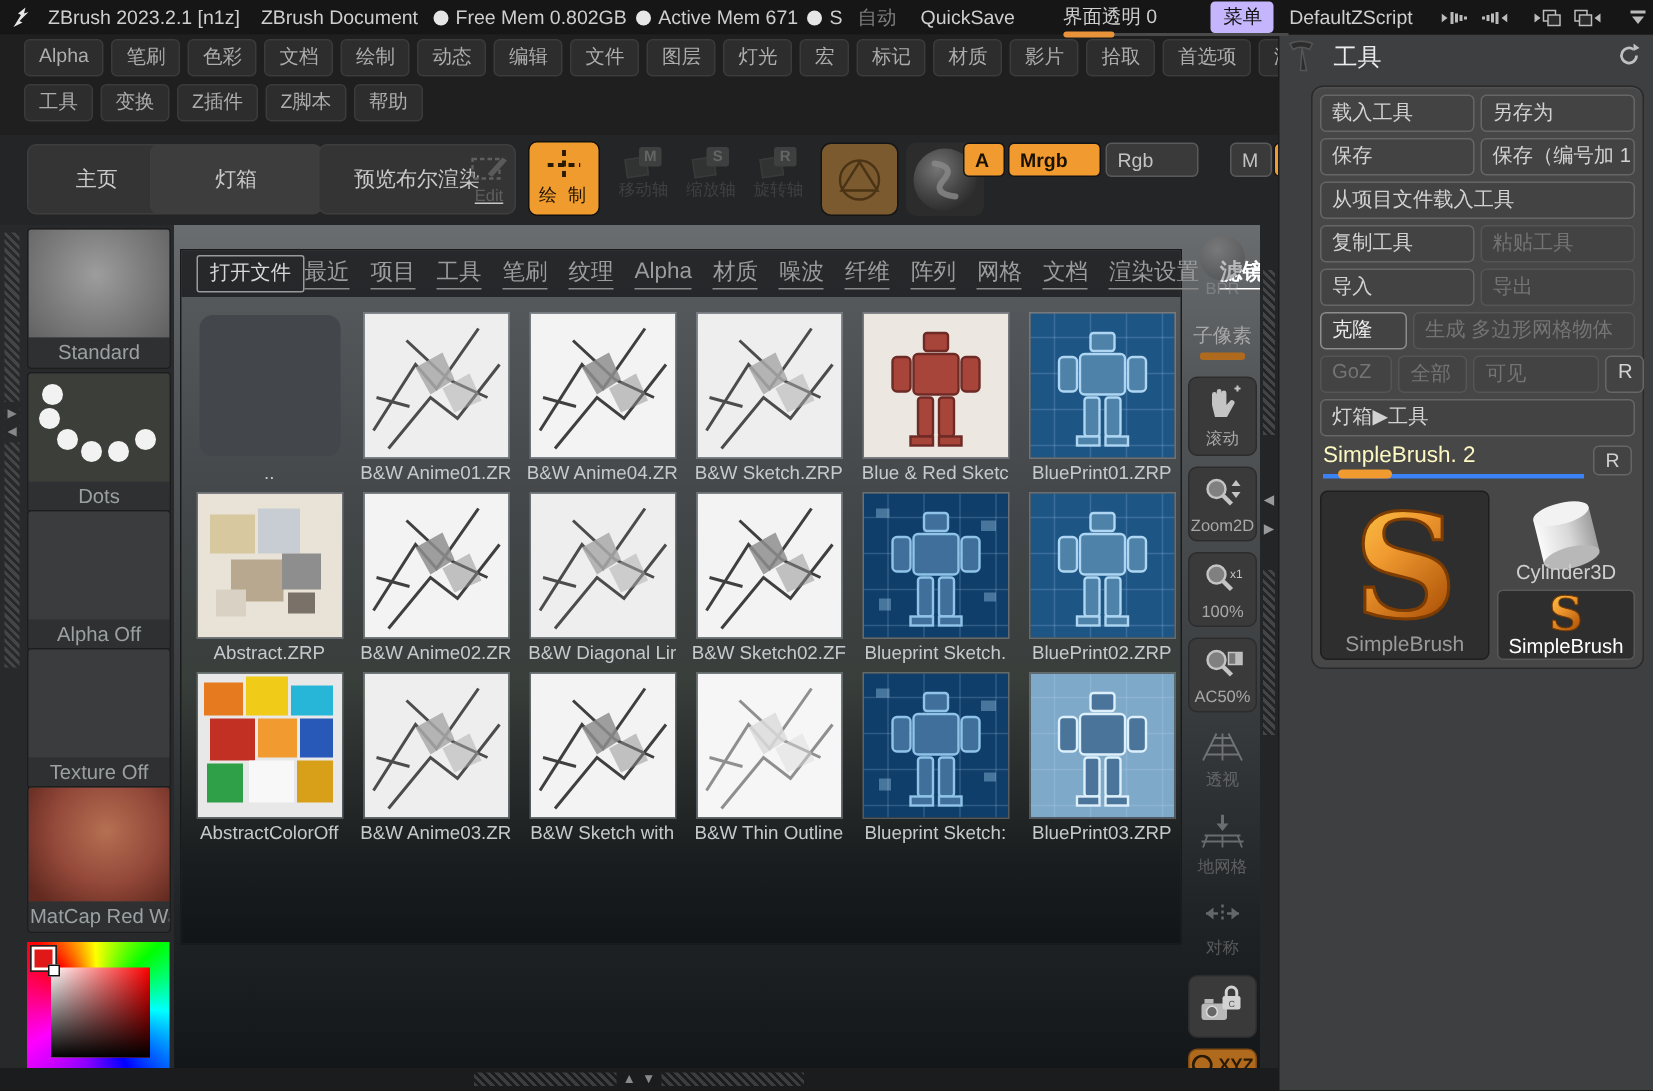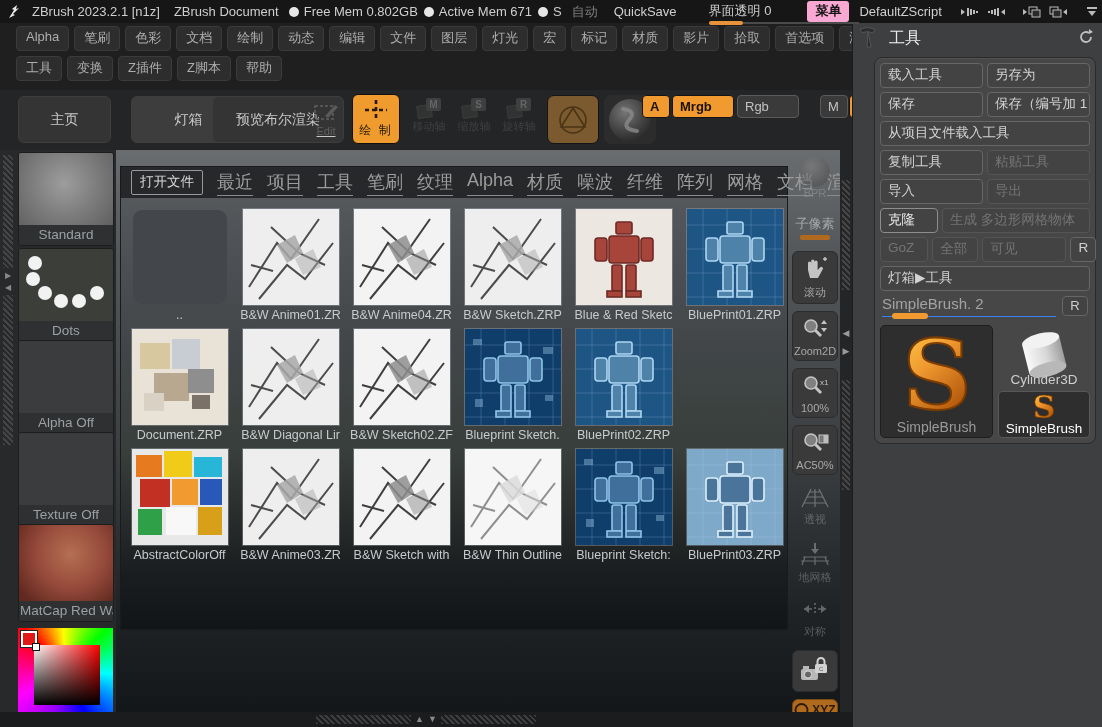--- a/index.html
+++ b/index.html
@@ -10,21 +10,21 @@
     color:#c8c8c8; font-size:13px; -webkit-font-smoothing:antialiased;
   }
   
   .titlebar { position:absolute; left:0; top:0; width:1102px; height:23px;
     background:#161616; display:flex; align-items:center; gap:10px; padding:0 6px;
     color:#cfcfcf; white-space:nowrap; z-index:50;}
   .titlebar .seg { display:flex; align-items:center; gap:6px; }
   .tb-dotstat { display:flex; align-items:center; gap:5px; }
   .tb-dot { width:10px; height:10px; border-radius:50%; background:#e6e6e6; }
   .tb-dim { color:#7d7d7d; }
-  .menu-pill { background:#f9a8d4; color:#141414; font-weight:bold; padding:1px 8px 2px; border-radius:3px;text-align:right; }
+  .menu-pill { background:#c4b5fd; color:#141414; font-weight:normal; padding:1px 8px 2px; border-radius:3px;text-align:right; }
   .transp { position:relative; padding-bottom:2px; }
   .transp .track { position:absolute; left:0; bottom:-2px; width:150px; height:2px; background:#4a4a4a; }
   .transp .fill { position:absolute; left:0; bottom:-3px; width:34px; height:4px; background:#e8933a; border-radius:2px; }
   .tb-ico { display:inline-flex; align-items:center; justify-content:center; width:20px; height:16px; color:#bdbdbd; }
   .tb-ico svg { display:block; }
   .titlebar .winctl { margin-left:4px; }
   
   .menubar { position:absolute; left:0; top:23px; width:1102px; height:67px; background:#1f1f1f; }
   .menurow { display:flex; gap:5px; padding:3px 0 0 16px; }
   .menurow + .menurow { margin-top:2px; }
@@ -84,23 +84,23 @@
   .picker { position:absolute; left:18px; top:478px; width:95px; height:84px;
     background:conic-gradient(from 315deg, #f00, #ff0 42deg, #0f0 90deg, #0ff 140deg, #00f 200deg, #80f 235deg, #f0f 285deg, #f00 360deg); }
   .picker .inner { position:absolute; left:16px; top:17px; width:66px; height:60px;
     background:linear-gradient(to bottom, rgba(0,0,0,0), #000), linear-gradient(to right, #fff, #f00); }
   .picker .swatch { position:absolute; left:3px; top:3px; width:16px; height:16px; background:#e01818; border:2px solid #fff; outline:1px solid #222; }
   .picker .sel { position:absolute; left:14px; top:15px; width:8px; height:8px; border:1.5px solid #111; background:#fff; }
   
   .lightbox { position:absolute; left:120px; top:166px; width:668px; height:464px;
     background:linear-gradient(to bottom, rgba(88,92,95,.97) 0%, rgba(66,70,73,.97) 38%, rgba(56,62,58,.95) 62%, rgba(26,29,31,.98) 88%, rgba(18,21,23,.99) 100%);
     border:1px solid #1a1a1a; }
-  .lb-head { height:31px; background:rgba(24,26,28,.78); display:flex; align-items:center; gap:14px; padding:0 10px; white-space:nowrap; }
+  .lb-head { height:31px; background:rgba(24,26,28,.78); display:flex; align-items:center; padding:0 10px; white-space:nowrap; }
   .lb-open { border:1px solid #9a9a9a; border-radius:2px; color:#d8d8d8; padding:2px 8px 3px; font-size:13.5px; }
-  .lb-tab { color:#9c9c9c; font-size:18px; border-bottom:1px solid #8a8a8a; padding-bottom:1px; }
+  .lb-tab { color:#9c9c9c; font-size:15px; border-bottom:1px solid #8a8a8a; padding-bottom:1px; }
   .lb-tab.active { color:#fff; border-bottom-color:#fff; font-weight:bold; }
   .lb-grid { padding:11px 0 0 3px; }
   .lb-row { display:grid; grid-template-columns:repeat(6,111px); margin-bottom:7px; }
   .lb-cell { display:flex; flex-direction:column; align-items:center; }
   .lb-thumb { width:96px; height:96px; outline:1px solid rgba(180,190,200,.35); }
   .lb-thumb.noline { outline:none; }
   .lb-name { margin-top:3px; font-size:12.5px; color:#c6cacc; max-width:104px; white-space:nowrap; overflow:hidden; }
   
   .right-shelf { position:absolute; left:790px; top:152px; width:50px; height:560px; display:flex; flex-direction:column; align-items:center; }
   .shelf-btn { width:46px; border-radius:6px; background:#3a3a3a; border:1px solid #2c2c2c; margin-bottom:7px;
@@ -125,21 +125,21 @@
   .tp-reset { color:#c0c0c0; }
   .tp-box { position:absolute; left:21px; top:34px; width:222px; border:1px solid #2a2a2a; background:#474747;
     border-radius:8px; padding:5px; box-shadow:inset 0 1px 0 rgba(255,255,255,.06); }
   .tp-row { display:flex; gap:4px; margin-bottom:4px; }
   .tp-btn { background:#434343; border:1px solid #666; border-radius:4px; color:#d2d2d2; font-size:13.5px;
     padding:2px 7px 3px; white-space:nowrap; overflow:hidden; flex:1 1 0; text-align:left; }
   .tp-btn.dim { color:#747474; border-color:#555; }
   .tp-btn.strong { border-color:#8d8d8d; color:#ececec; flex:0 0 58px; }
   .tp-btn.rsq { flex:0 0 26px; text-align:center; }
   .tp-namerow { display:flex; align-items:center; margin:4px 2px 0; }
-  .tp-name { flex:1; color:#a3a3a3; font-size:15px; border-bottom:1px solid #3b82f6; padding-bottom:4px; position:relative;}
+  .tp-name { flex:1; color:#fef9c3; font-size:15px; border-bottom:3px solid #3b82f6; padding-bottom:4px; position:relative;}
   .tp-name .fill { position:absolute; left:10px; bottom:-3px; width:36px; height:6px; background:#f09a30; border-radius:3px; }
   .tp-rbtn { flex:0 0 26px; margin-left:6px; background:#434343; border:1px solid #666; border-radius:4px; color:#cfcfcf;
     text-align:center; padding:1px 0 2px; }
   .tp-thumbs { display:flex; gap:5px; margin-top:8px; }
   .tp-big { position:relative; width:113px; height:113px; background:#2e2e2e; border:1px solid #1e1e1e; border-radius:5px;
     display:flex; align-items:center; justify-content:center; }
   .tp-big .cap { position:absolute; bottom:2px; width:100%; text-align:center; color:#9a9a9a; font-size:14px; }
   .tp-col { display:flex; flex-direction:column; gap:4px; flex:1; }
   .tp-cyl { position:relative; height:62px; display:flex; align-items:center; justify-content:center; }
   .tp-cyl .cap { position:absolute; bottom:0px; width:100%; text-align:center; color:#cfcfcf; font-size:13.5px; }
@@ -261,21 +261,21 @@
         <span class="menu-btn">工具</span>
         <span class="menu-btn">变换</span>
         <span class="menu-btn">Z插件</span>
         <span class="menu-btn">Z脚本</span>
         <span class="menu-btn">帮助</span>
       </div>
   </div>
 
   <div class="toolbar">
     <div class="tb-btn" style="left:18px;width:93px;">主页</div>
-    <div class="tb-btn lit" style="left:131px;width:115px;">灯箱</div>
+    <div class="tb-btn lit" style="left:100px;width:115px;">灯箱</div>
     <div class="tb-btn" style="left:212px;width:132px;">预览布尔渲染</div>
 
     <div class="icon-stack" style="left:306px;top:12px;width:40px;">
       <svg width="26" height="22" viewBox="0 0 26 22">
           <rect x="2" y="4" width="18" height="13" fill="none" stroke="#5f5f5f" stroke-width="1.6" stroke-dasharray="3 2"></rect>
           <path d="M12 14 L22 3 L25 5 L15 16 Z" fill="#5a5a5a"></path>
         </svg>
       <span class="lbl">Edit</span>
     </div>
 
@@ -506,21 +506,35 @@
           <div class="lb-cell">
             <div class="lb-thumb"><svg width="96" height="96" viewBox="0 0 96 96">
                 <rect width="96" height="96" fill="#e9e2d6"></rect>
                 <rect x="8" y="14" width="30" height="26" fill="#d8c8a0"></rect>
                 <rect x="40" y="10" width="28" height="30" fill="#c8cdd4"></rect>
                 <rect x="22" y="44" width="35" height="28" fill="#b9a890"></rect>
                 <rect x="56" y="40" width="26" height="24" fill="#8e8e8e"></rect>
                 <rect x="12" y="64" width="20" height="18" fill="#d9d2c4"></rect>
                 <rect x="60" y="66" width="18" height="14" fill="#7a7268"></rect>
               </svg></div>
-            <div class="lb-name">Document.ZRP</div>
+            <div class="lb-name">Abstract.ZRP</div>
+          </div>
+          <div class="lb-cell">
+            <div class="lb-thumb"><svg width="96" height="96" viewBox="0 0 96 96">
+                <rect width="96" height="96" fill="#f3f3f3"></rect>
+<g stroke="#3f3f3f" stroke-width="2" fill="none">
+                  <path d="M6 78 L34 34 L48 50 L76 10"></path>
+                  <path d="M16 90 L44 56 L62 70 L90 34"></path>
+                  <path d="M28 18 L56 44 L82 56"></path>
+                  <path d="M8 56 L30 62"></path>
+                </g>
+<polygon points="34,36 52,26 60,44 44,54" fill="#8e8e8e" opacity="0.85"></polygon>
+                <polygon points="52,50 70,40 78,58 60,66" fill="#8e8e8e" opacity="0.5"></polygon>
+              </svg></div>
+            <div class="lb-name">B&amp;W Anime02.ZR</div>
           </div>
           <div class="lb-cell">
             <div class="lb-thumb"><svg width="96" height="96" viewBox="0 0 96 96">
                 <rect width="96" height="96" fill="#eeeeee"></rect>
 <g stroke="#4c4c4c" stroke-width="2" fill="none">
                   <path d="M6 78 L34 34 L48 50 L76 10"></path>
                   <path d="M16 90 L44 56 L62 70 L90 34"></path>
                   <path d="M28 18 L56 44 L82 56"></path>
                   <path d="M8 56 L30 62"></path>
                 </g>

